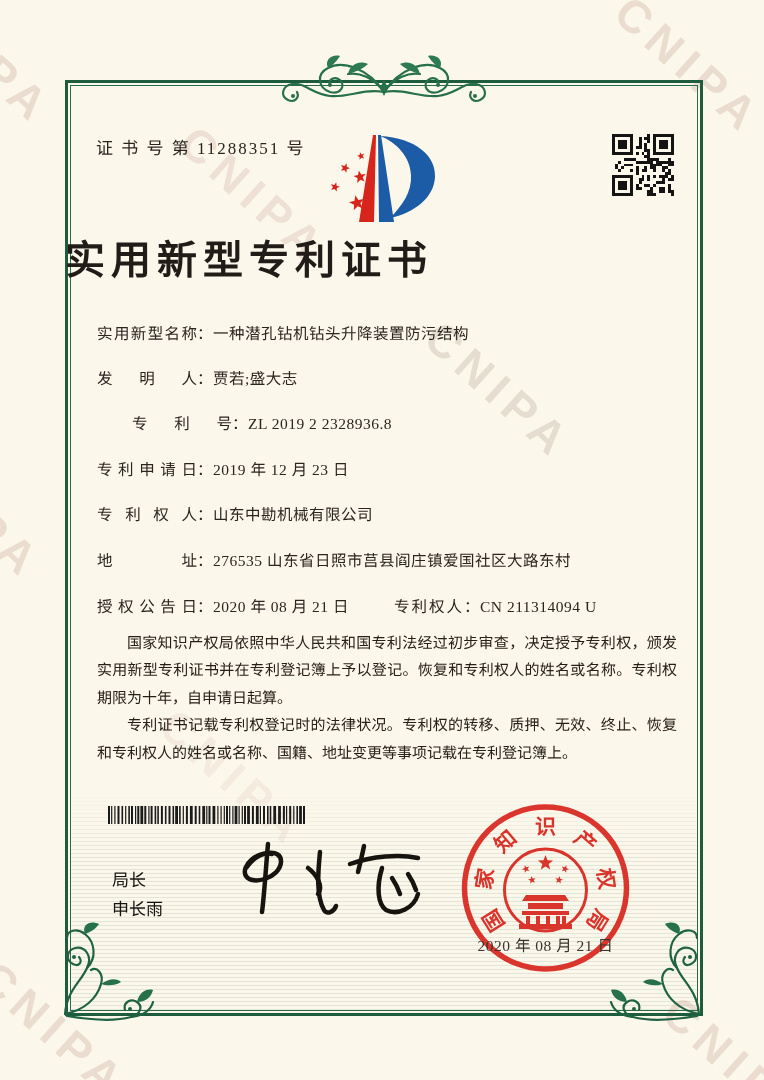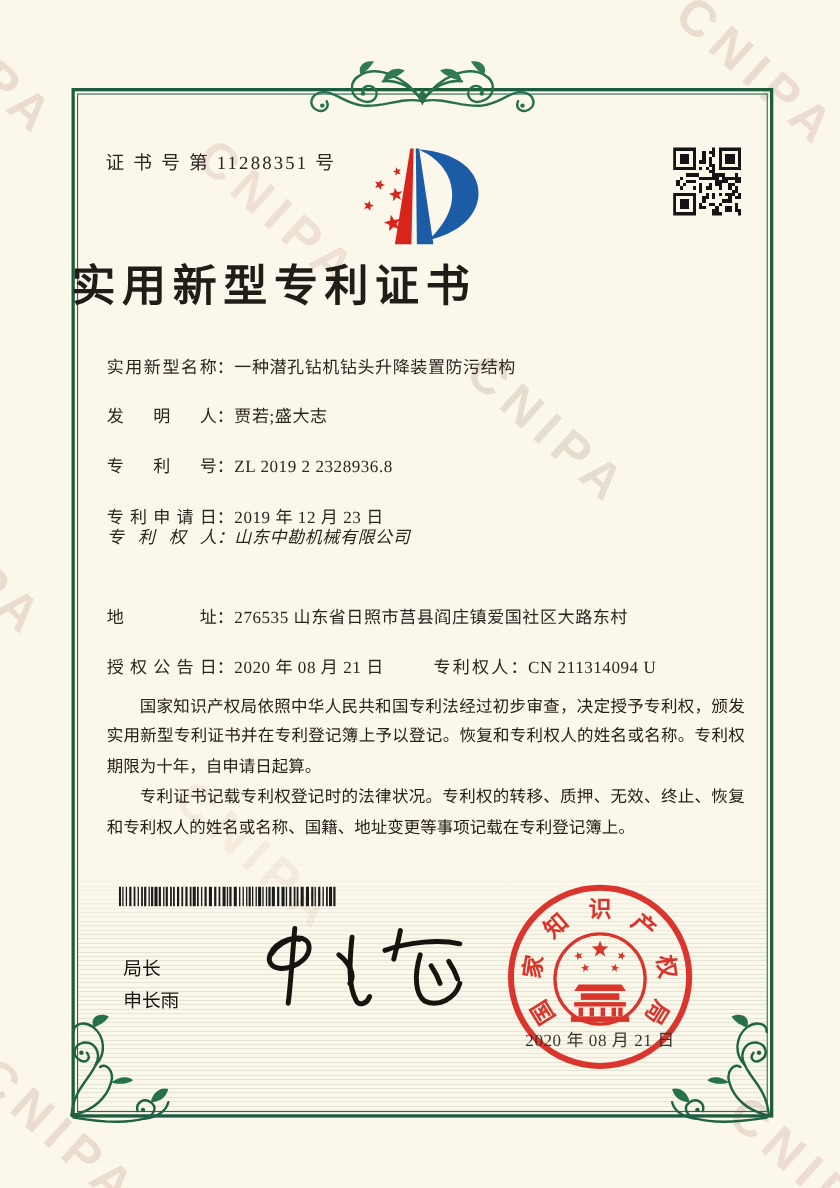--- a/index.html
+++ b/index.html
@@ -135,27 +135,27 @@
 
   <div class="title">实用新型专利证书</div>
 
   <div class="fields">
     <div class="frow" style="top:321px;">
       <span class="flabel">实用新型名称</span><span class="fcolon">：</span><span class="fvalue">一种潜孔钻机钻头升降装置防污结构</span>
     </div>
     <div class="frow" style="top:366px;">
       <span class="flabel">发明人</span><span class="fcolon">：</span><span class="fvalue">贾若;盛大志</span>
     </div>
-    <div class="frow" style="top:411px;">
+    <div class="frow" style="top:411px;margin-left:35px;">
       <span class="flabel">专利号</span><span class="fcolon">：</span><span class="fvalue">ZL 2019 2 2328936.8</span>
     </div>
     <div class="frow" style="top:457px;">
       <span class="flabel">专利申请日</span><span class="fcolon">：</span><span class="fvalue">2019 年 12 月 23 日</span>
     </div>
-    <div class="frow" style="top:476px;font-style:italic;">
+    <div class="frow" style="top:502px;">
       <span class="flabel">专利权人</span><span class="fcolon">：</span><span class="fvalue">山东中勘机械有限公司</span>
     </div>
     <div class="frow" style="top:548px;">
       <span class="flabel">地址</span><span class="fcolon">：</span><span class="fvalue">276535  山东省日照市莒县阎庄镇爱国社区大路东村</span>
     </div>
     <div class="frow" style="top:594px;">
       <span class="flabel">授权公告日</span><span class="fcolon">：</span><span class="fvalue1">2020 年 08 月 21 日</span><span class="flabel2">专利权人</span><span class="fcolon">：</span><span class="fvalue">CN 211314094 U</span>
     </div>
   </div>
 

